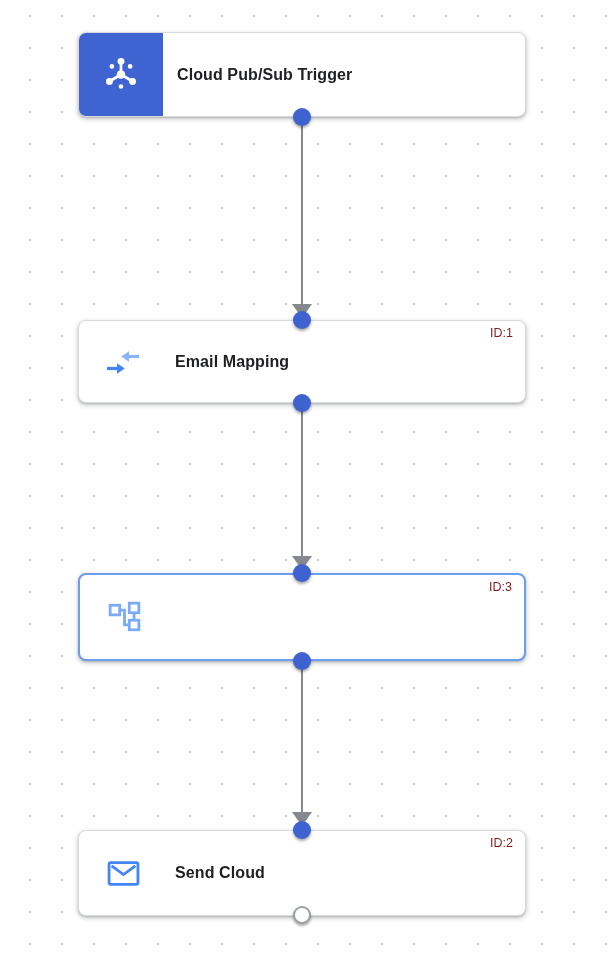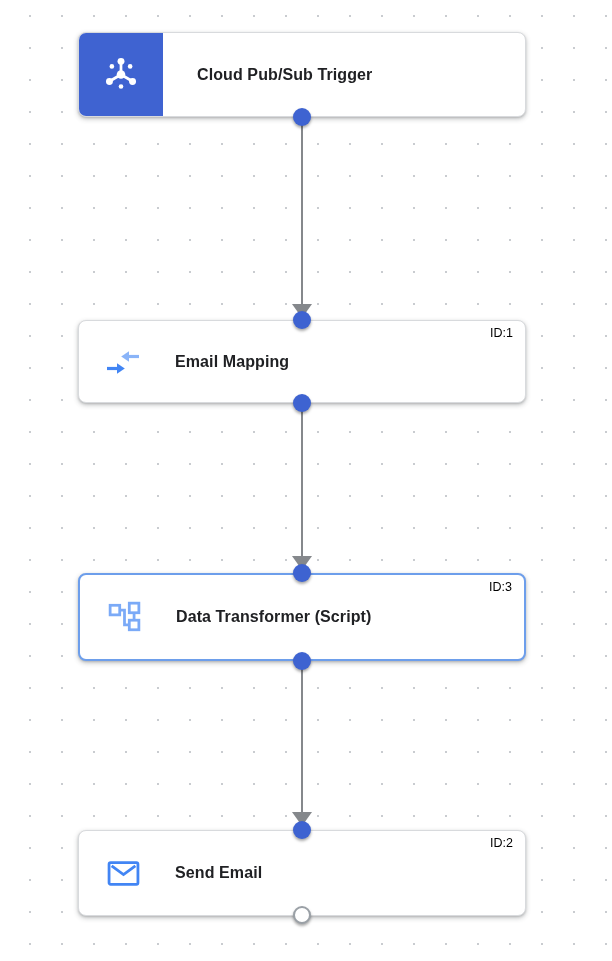--- a/index.html
+++ b/index.html
@@ -60,21 +60,21 @@
     align-items: center;
     justify-content: center;
     flex: none;
   }
   .id-badge {
     position: absolute;
     top: 5px;
     right: 12px;
     font-size: 12.5px;
     font-weight: 400;
-    color: #000000;
+    color: #7f1d1d;
   }
   .port {
     position: absolute;
     left: 293px;
     width: 18px;
     height: 18px;
     border-radius: 50%;
     box-sizing: border-box;
     background: #3e63d1;
     box-shadow: 0 2px 3px rgba(0,0,0,.35);
@@ -109,21 +109,21 @@
 
   <div class="edge-line" style="top:117px; height:188px;"></div>
   <div class="edge-arrow" style="top:304px;"></div>
 
   <div class="edge-line" style="top:403px; height:154px;"></div>
   <div class="edge-arrow" style="top:556px;"></div>
 
   <div class="edge-line" style="top:661px; height:152px;"></div>
   <div class="edge-arrow" style="top:812px;"></div>
 
-  <div class="node" style="top:32px; height:85px;gap:20px;">
+  <div class="node" style="top:32px; height:85px;">
     <div class="trigger-block">
       <svg width="42" height="40" viewBox="0 0 40 38">
         <g fill="#ffffff" stroke="#ffffff">
           <line x1="20" y1="18.5" x2="20" y2="7" stroke-width="2.6"></line>
           <line x1="20" y1="18.5" x2="10" y2="24.5" stroke-width="2.6"></line>
           <line x1="20" y1="18.5" x2="30" y2="24.5" stroke-width="2.6"></line>
           <circle cx="20" cy="18.5" r="4.1" stroke="none"></circle>
           <circle cx="20" cy="6" r="3.3" stroke="none"></circle>
           <circle cx="9" cy="25.2" r="3.3" stroke="none"></circle>
           <circle cx="31" cy="25.2" r="3.3" stroke="none"></circle>
@@ -152,32 +152,31 @@
   <div class="node selected" style="top:573px; height:88px;">
     <div class="task-icon">
       <svg width="33" height="32" viewBox="0 0 31 30" fill="none" stroke="#7baaf7" stroke-width="2.6">
         <rect x="2" y="4" width="9" height="9"></rect>
         <rect x="20" y="2" width="9" height="9"></rect>
         <rect x="20" y="18" width="9" height="9"></rect>
         <path d="M11 8.5 H15.5 V22.5 H20"></path>
         <path d="M24.5 11 V18"></path>
       </svg>
     </div>
-    <div class="node-label">Data Transformer (Script)</div>
     <div class="id-badge">ID:3</div>
   </div>
 
   <div class="node" style="top:830px; height:86px;">
     <div class="task-icon">
       <svg width="33" height="27" viewBox="0 0 32 26" fill="none" stroke="#4285f4" stroke-width="2.7">
         <rect x="2" y="2.5" width="28" height="21" rx="1.5"></rect>
         <path d="M4.5 5.5 L16 14 L27.5 5.5"></path>
       </svg>
     </div>
-    <div class="node-label">Send Email</div>
+    <div class="node-label">Send Cloud</div>
     <div class="id-badge">ID:2</div>
   </div>
 
   <div class="port" style="top:108px;"></div>
   <div class="port" style="top:311px;"></div>
   <div class="port" style="top:394px;"></div>
   <div class="port" style="top:564px;"></div>
   <div class="port" style="top:652px;"></div>
   <div class="port" style="top:821px;"></div>
   <div class="port open" style="top:906px;"></div>

